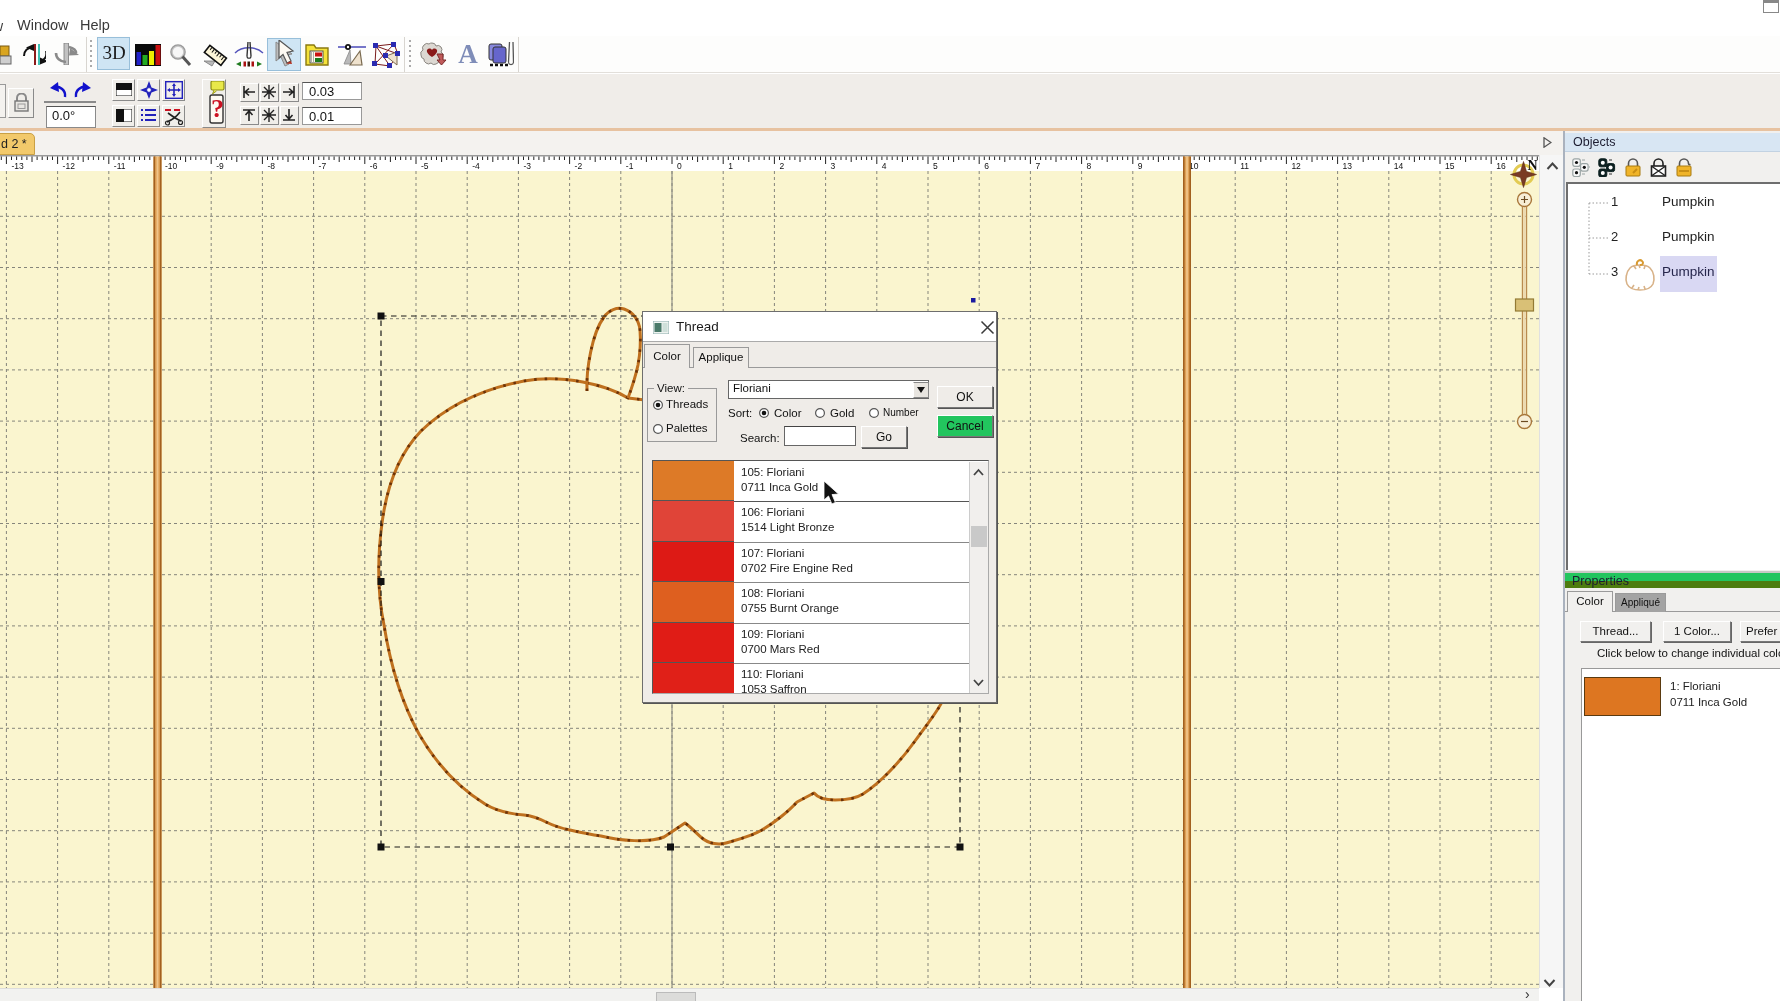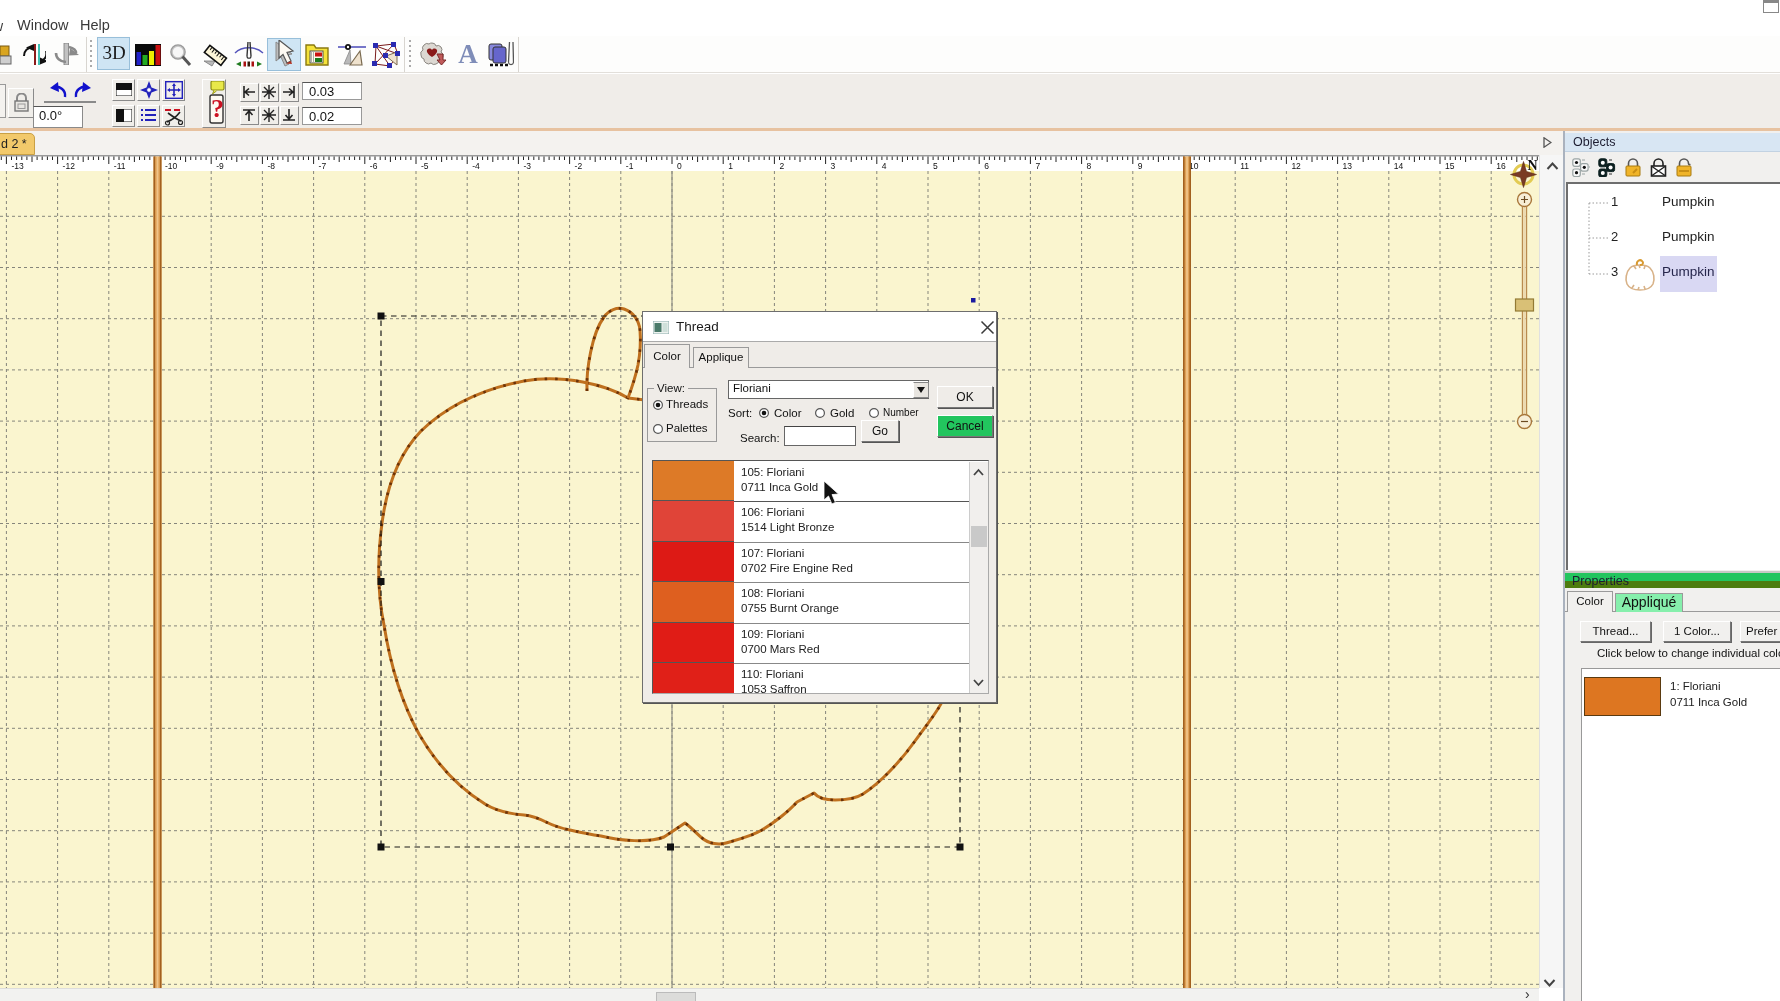--- a/index.html
+++ b/index.html
@@ -116,21 +116,21 @@
   </svg>
 <div style="position:absolute;left:44px;top:79px;width:52px;height:24px;border-bottom:2px solid #8a8a8a"></div>
 <svg style="position:absolute;left:48px;top:81px;" width="22" height="20" viewBox="0 0 22 20" xmlns="http://www.w3.org/2000/svg">
     <path d="M 17,16 C 18,9 12,5 6,6" fill="none" stroke="#1111cc" stroke-width="2.4"></path>
     <path d="M 10,1 L 2,7 L 11,11 Z" fill="#1111cc"></path>
   </svg>
 <svg style="position:absolute;left:72px;top:81px;" width="22" height="20" viewBox="0 0 22 20" xmlns="http://www.w3.org/2000/svg">
     <path d="M 4,16 C 3,9 9,5 15,6" fill="none" stroke="#1111cc" stroke-width="2.4"></path>
     <path d="M 11,1 L 19,7 L 10,11 Z" fill="#1111cc"></path>
   </svg>
-<div style="position:absolute;left:33px;top:106px;width:50px;height:22px;background:#fff;border:1px solid #8a8a8a;border-top:1.5px solid #555;font-size:13px;color:#111;padding-left:5px;line-height:18px">0.0°</div>
+<div style="position:absolute;left:46px;top:106px;width:50px;height:22px;background:#fff;border:1px solid #8a8a8a;border-top:1.5px solid #555;font-size:13px;color:#111;padding-left:5px;line-height:18px">0.0°</div>
 <div style="position:absolute;left:112px;top:79px;width:23px;height:22px;background:#f0eeea;border-top:1px solid #fff;border-left:1px solid #fff;border-right:1.5px solid #8a8a8a;border-bottom:1.5px solid #8a8a8a"></div>
 <svg style="position:absolute;left:116px;top:83px;" width="16" height="13" viewBox="0 0 16 13" xmlns="http://www.w3.org/2000/svg">
     <rect x="0" y="0" width="16" height="13" fill="#fff" stroke="#111"></rect>
     <rect x="0" y="0" width="16" height="7" fill="#111"></rect>
   </svg>
 <div style="position:absolute;left:137px;top:79px;width:23px;height:22px;background:#f0eeea;border-top:1px solid #fff;border-left:1px solid #fff;border-right:1.5px solid #8a8a8a;border-bottom:1.5px solid #8a8a8a"></div>
 <svg style="position:absolute;left:140px;top:81px;" width="18" height="18" viewBox="0 0 18 18" xmlns="http://www.w3.org/2000/svg">
     <path d="M 9,0 L 11.5,6.5 L 18,9 L 11.5,11.5 L 9,18 L 6.5,11.5 L 0,9 L 6.5,6.5 Z" fill="#2222bb"></path>
     <circle cx="9" cy="9" r="2.4" fill="#fff" stroke="#2222bb"></circle>
   </svg>
@@ -183,21 +183,21 @@
   </svg>
 <div style="position:absolute;left:260px;top:106px;width:19px;height:19px;background:#f0eeea;border-top:1px solid #fff;border-left:1px solid #fff;border-right:1.5px solid #8a8a8a;border-bottom:1.5px solid #8a8a8a"></div>
 <svg style="position:absolute;left:262px;top:108px;" width="14" height="14" viewBox="0 0 14 14" xmlns="http://www.w3.org/2000/svg">
     <path d="M 7,0 v14 M 0,7 h14 M 2,2 l 10,10 M 12,2 l -10,10" stroke="#222" stroke-width="1.4"></path>
   </svg>
 <div style="position:absolute;left:280px;top:106px;width:19px;height:19px;background:#f0eeea;border-top:1px solid #fff;border-left:1px solid #fff;border-right:1.5px solid #8a8a8a;border-bottom:1.5px solid #8a8a8a"></div>
 <svg style="position:absolute;left:282px;top:108px;" width="14" height="14" viewBox="0 0 14 14" xmlns="http://www.w3.org/2000/svg">
     <path d="M 1,12 h12 M 7,1 v11 M 3.5,7 l 3.5,4 l 3.5,-4" fill="none" stroke="#222" stroke-width="1.6"></path>
   </svg>
 <div style="position:absolute;left:302px;top:82px;width:60px;height:18px;background:#fff;border:1px solid #999;border-top:1.5px solid #555;font-size:13px;color:#111;padding-left:6px;line-height:18px">0.03</div>
-<div style="position:absolute;left:302px;top:107px;width:60px;height:18px;background:#fff;border:1px solid #999;border-top:1.5px solid #555;font-size:13px;color:#111;padding-left:6px;line-height:18px">0.02</div>
+<div style="position:absolute;left:302px;top:107px;width:60px;height:18px;background:#fff;border:1px solid #999;border-top:1.5px solid #555;font-size:13px;color:#111;padding-left:6px;line-height:18px">0.01</div>
 <div style="position:absolute;left:0;top:128px;width:1780px;height:3px;background:#e7c2a0"></div>
 <div style="position:absolute;left:0;top:131px;width:1780px;height:24px;background:#f4f2ef"></div>
 <div style="position:absolute;left:-20px;top:133px;width:55px;height:22px;background:#f2c96b;border:1px solid #c9a045;border-radius:5px 5px 0 0"></div>
 <div style="position:absolute;left:1px;top:137px;font-size:12.5px;color:#222">d 2 *</div>
 <svg style="position:absolute;left:1543px;top:137px;" width="9" height="11" viewBox="0 0 9 11" xmlns="http://www.w3.org/2000/svg">
     <path d="M 1,0.8 L 8,5.5 L 1,10.2 Z" fill="none" stroke="#555" stroke-width="1.3"></path>
   </svg>
 <svg width="1539" height="833" viewBox="0 0 1539 833" xmlns="http://www.w3.org/2000/svg" style="position:absolute;left:0;top:155px">
     <rect x="0" y="16" width="1539" height="817" fill="#faf5cf"></rect>
     <g stroke="#85857b" stroke-width="1" stroke-dasharray="3 3">
@@ -694,21 +694,21 @@
 <svg style="position:absolute;left:1622px;top:256px;" width="36" height="37" viewBox="0 0 36 37" xmlns="http://www.w3.org/2000/svg">
     <path d="M 8,12 C 4,16 3,24 5,28 C 7,32 12,34 18,34 C 24,34 29,32 31,28 C 33,23 32,16 28,12 C 24,8 12,8 8,12 Z M 12,10 l 2,3 M 17,9 l 1,3 M 23,10 l -1,3 M 10,32 l 2,-3 M 16,34 l 1,-3 M 23,33 l -1,-3" fill="none" stroke="#d8b288" stroke-width="1.6"></path>
     <path d="M 15,9 c -1,-4 3,-6 5,-4 c 2,1.5 1,4 -2,4" fill="none" stroke="#d89a30" stroke-width="2"></path>
   </svg>
 <div style="position:absolute;left:1565px;top:571px;width:215px;height:2px;background:#c8c8c4"></div>
 <div style="position:absolute;left:1565px;top:573px;width:215px;height:15px;background:#22c55e;border-bottom:7px solid #4d7c0f">
     <span style="position:absolute;left:7px;top:1px;font-size:12.5px;color:#1c1c30">Properties</span>
   </div>
 <div style="position:absolute;left:1565px;top:590px;width:215px;height:22px;border-bottom:1.5px solid #9a9a9a"></div>
 <div style="position:absolute;left:1567px;top:591px;width:46px;height:21px;background:#f1f0ee;border:1.5px solid #9a9a9a;border-bottom:none;font-size:11.5px;color:#111;text-align:center;line-height:19px;z-index:2">Color</div>
-<div style="position:absolute;left:1615px;top:593px;width:68px;height:19px;background:#86efac;border:1.5px solid #9a9a9a;border-bottom:none;font-size:14px;color:#111;text-align:center;line-height:17px">Appliqué</div>
+<div style="position:absolute;left:1615px;top:593px;width:51px;height:19px;background:#a3a3a3;border:1.5px solid #9a9a9a;border-bottom:none;font-size:10px;color:#111;text-align:center;line-height:17px">Appliqué</div>
 <div style="position:absolute;left:1580px;top:621px;width:71px;height:21px;background:#f1f0ee;border:1.5px solid #777;border-top-color:#fff;border-left-color:#fff;box-shadow:1px 1px 0 #666;font-size:11.5px;color:#111;text-align:center;line-height:19px">Thread...</div>
 <div style="position:absolute;left:1663px;top:621px;width:68px;height:21px;background:#f1f0ee;border:1.5px solid #777;border-top-color:#fff;border-left-color:#fff;box-shadow:1px 1px 0 #666;font-size:11.5px;color:#111;text-align:center;line-height:19px">1 Color...</div>
 <div style="position:absolute;left:1740px;top:621px;width:62px;height:21px;background:#f1f0ee;border:1.5px solid #777;border-top-color:#fff;border-left-color:#fff;box-shadow:1px 1px 0 #666;font-size:11.5px;color:#111;text-align:center;line-height:19px;text-align:left;padding-left:5px">Prefer</div>
 <div style="position:absolute;left:1597px;top:647px;width:183px;font-size:11.5px;color:#111;white-space:nowrap;overflow:hidden">Click below to change individual colo</div>
 <div style="position:absolute;left:1581px;top:668px;width:199px;height:333px;background:#fff;border-left:1px solid #999;border-top:1px solid #999"></div>
 <div style="position:absolute;left:1584px;top:677px;width:77px;height:39px;background:#dd7621;border:1px solid #5a3a10"></div>
 <div style="position:absolute;left:1670px;top:679px;font-size:11.5px;color:#222;line-height:15.5px">1: Floriani<br>0711 Inca Gold</div>
 <div style="position:absolute;left:642px;top:311px;width:355px;height:392px;background:#efece8;border:1.5px solid #6e6e6e;box-shadow:1px 1px 0 #555">
     <div style="position:absolute;left:0;top:0;width:100%;height:30px;background:#fff;border-bottom:1px solid #aaa"></div>
     <svg style="position:absolute;left:10px;top:9px;" width="16" height="13" viewBox="0 0 16 13" xmlns="http://www.w3.org/2000/svg">
@@ -751,21 +751,21 @@
     <svg style="position:absolute;left:172px;top:96px;" width="10" height="10" viewBox="0 0 10 10" xmlns="http://www.w3.org/2000/svg">
       <circle cx="5" cy="5" r="4.4" fill="#fff" stroke="#555" stroke-width="1.2"></circle>
     </svg>
     <div style="position:absolute;left:187px;top:95px;font-size:11.5px;color:#111">Gold</div>
     <svg style="position:absolute;left:226px;top:96px;" width="10" height="10" viewBox="0 0 10 10" xmlns="http://www.w3.org/2000/svg">
       <circle cx="5" cy="5" r="4.4" fill="#fff" stroke="#555" stroke-width="1.2"></circle>
     </svg>
     <div style="position:absolute;left:240px;top:95px;font-size:10px;color:#111">Number</div>
     <div style="position:absolute;left:97px;top:120px;font-size:11.5px;color:#111">Search:</div>
     <div style="position:absolute;left:141px;top:114px;width:72px;height:20px;background:#fff;border:1px solid #666;border-top:1.5px solid #444"></div>
-    <div style="position:absolute;left:218px;top:108px;width:38px;height:22px;background:#efece8;border:1.5px solid #777;border-top-color:#fff;border-left-color:#fff;box-shadow:1px 1px 0 #555;font-size:12px;color:#111;text-align:center;line-height:20px">Go</div>
+    <div style="position:absolute;left:218px;top:114px;width:46px;height:22px;background:#efece8;border:1.5px solid #777;border-top-color:#fff;border-left-color:#fff;box-shadow:1px 1px 0 #555;font-size:12px;color:#111;text-align:center;line-height:20px">Go</div>
     <div style="position:absolute;left:9px;top:148px;width:337px;height:234px;background:#fff;border:1.5px solid #555;border-right-color:#aaa;border-bottom-color:#aaa;overflow:hidden">
       <div style="position:absolute;left:0;top:0.0px;width:81px;height:40.4px;background:#dd7a27;border-bottom:1px solid #555;box-sizing:border-box"></div>
       <div style="position:absolute;left:88px;top:4.0px;font-size:11.5px;color:#222;line-height:15px">105: Floriani<br>0711 Inca Gold</div>
       <div style="position:absolute;left:0;top:40.4px;width:81px;height:40.4px;background:#e04438;border-bottom:1px solid #555;box-sizing:border-box"></div>
       <div style="position:absolute;left:88px;top:44.4px;font-size:11.5px;color:#222;line-height:15px">106: Floriani<br>1514 Light Bronze</div>
       <div style="position:absolute;left:81px;top:40.4px;width:236px;height:1px;background:#888"></div>
       <div style="position:absolute;left:0;top:80.8px;width:81px;height:40.4px;background:#dd1a15;border-bottom:1px solid #555;box-sizing:border-box"></div>
       <div style="position:absolute;left:88px;top:84.8px;font-size:11.5px;color:#222;line-height:15px">107: Floriani<br>0702 Fire Engine Red</div>
       <div style="position:absolute;left:81px;top:80.8px;width:236px;height:1px;background:#888"></div>
       <div style="position:absolute;left:0;top:121.2px;width:81px;height:40.4px;background:#de5f1f;border-bottom:1px solid #555;box-sizing:border-box"></div>

